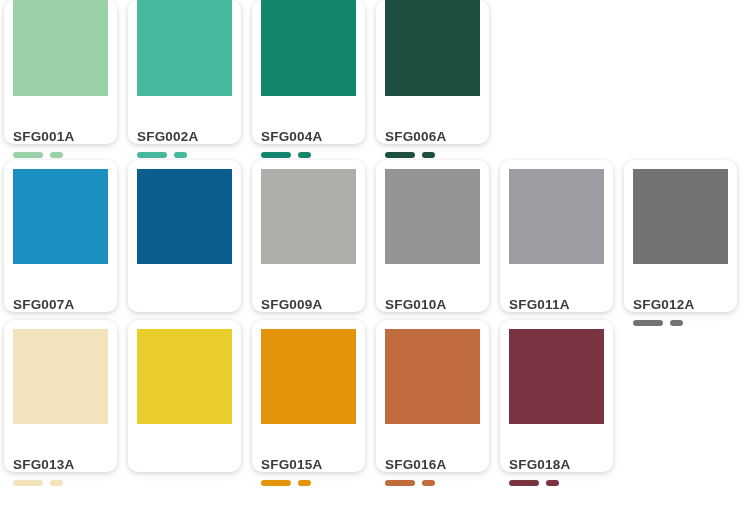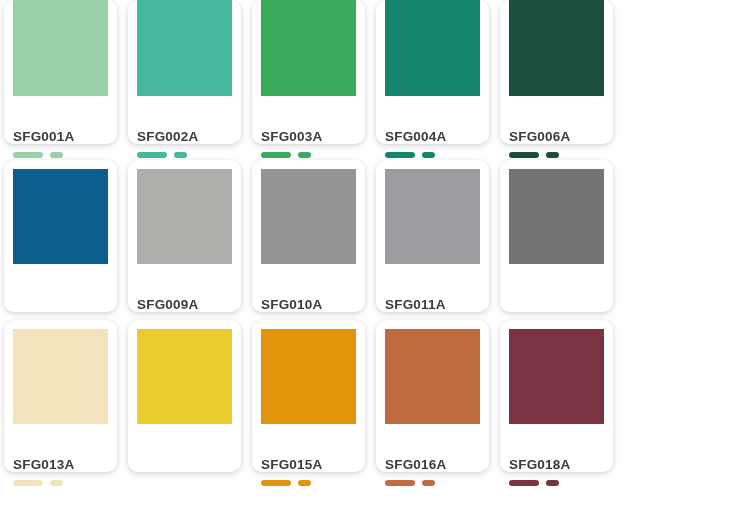--- a/index.html
+++ b/index.html
@@ -110,30 +110,20 @@
         <div class="swatch-color" style="background-color: rgb(69, 184, 157);"></div>
         <div class="swatch-meta">
           <div class="swatch-label">SFG002A</div>
           <div class="swatch-bars">
             <span class="bar bar-long" style="background-color: rgb(69, 184, 157);"></span>
             <span class="bar bar-short" style="background-color: rgb(69, 184, 157);"></span>
           </div>
         </div>
       </div>
       <div class="swatch-card">
-        <div class="swatch-color" style="background-color: rgb(58, 171, 92);"></div>
-        <div class="swatch-meta">
-          <div class="swatch-label">SFG003A</div>
-          <div class="swatch-bars">
-            <span class="bar bar-long" style="background-color: rgb(58, 171, 92);"></span>
-            <span class="bar bar-short" style="background-color: rgb(58, 171, 92);"></span>
-          </div>
-        </div>
-      </div>
-      <div class="swatch-card">
         <div class="swatch-color" style="background-color: rgb(20, 134, 110);"></div>
         <div class="swatch-meta">
           <div class="swatch-label">SFG004A</div>
           <div class="swatch-bars">
             <span class="bar bar-long" style="background-color: rgb(20, 134, 110);"></span>
             <span class="bar bar-short" style="background-color: rgb(20, 134, 110);"></span>
           </div>
         </div>
       </div>
       <div class="swatch-card">
@@ -142,20 +132,30 @@
           <div class="swatch-label">SFG006A</div>
           <div class="swatch-bars">
             <span class="bar bar-long" style="background-color: rgb(29, 79, 64);"></span>
             <span class="bar bar-short" style="background-color: rgb(29, 79, 64);"></span>
           </div>
         </div>
       </div>
     </div>
     <div class="swatch-row row-2">
       <div class="swatch-card">
+        <div class="swatch-color" style="background-color: rgb(27, 143, 192);"></div>
+        <div class="swatch-meta">
+          <div class="swatch-label">SFG007A</div>
+          <div class="swatch-bars">
+            <span class="bar bar-long" style="background-color: rgb(27, 143, 192);"></span>
+            <span class="bar bar-short" style="background-color: rgb(27, 143, 192);"></span>
+          </div>
+        </div>
+      </div>
+      <div class="swatch-card">
         <div class="swatch-color" style="background-color: rgb(12, 94, 142);"></div>
       </div>
       <div class="swatch-card">
         <div class="swatch-color" style="background-color: rgb(174, 174, 170);"></div>
         <div class="swatch-meta">
           <div class="swatch-label">SFG009A</div>
           <div class="swatch-bars">
             <span class="bar bar-long" style="background-color: rgb(174, 174, 170);"></span>
             <span class="bar bar-short" style="background-color: rgb(174, 174, 170);"></span>
           </div>
@@ -176,20 +176,27 @@
         <div class="swatch-meta">
           <div class="swatch-label">SFG011A</div>
           <div class="swatch-bars">
             <span class="bar bar-long" style="background-color: rgb(155, 157, 160);"></span>
             <span class="bar bar-short" style="background-color: rgb(155, 157, 160);"></span>
           </div>
         </div>
       </div>
       <div class="swatch-card">
         <div class="swatch-color" style="background-color: rgb(115, 115, 118);"></div>
+        <div class="swatch-meta">
+          <div class="swatch-label">SFG012A</div>
+          <div class="swatch-bars">
+            <span class="bar bar-long" style="background-color: rgb(115, 115, 118);"></span>
+            <span class="bar bar-short" style="background-color: rgb(115, 115, 118);"></span>
+          </div>
+        </div>
       </div>
     </div>
     <div class="swatch-row row-3">
       <div class="swatch-card">
         <div class="swatch-color" style="background-color: rgb(243, 227, 188);"></div>
         <div class="swatch-meta">
           <div class="swatch-label">SFG013A</div>
           <div class="swatch-bars">
             <span class="bar bar-long" style="background-color: rgb(243, 227, 188);"></span>
             <span class="bar bar-short" style="background-color: rgb(243, 227, 188);"></span>

